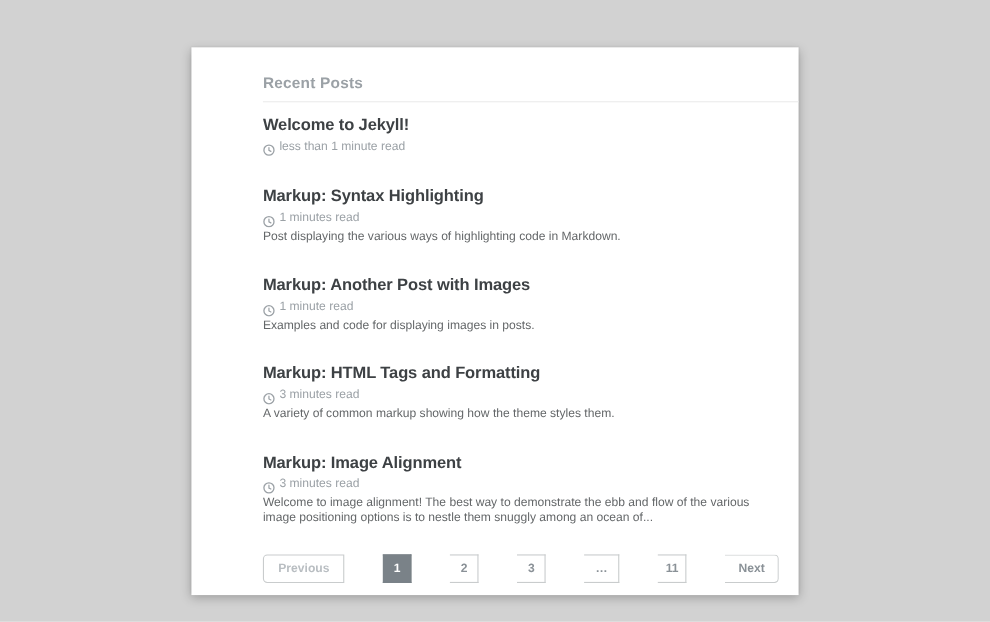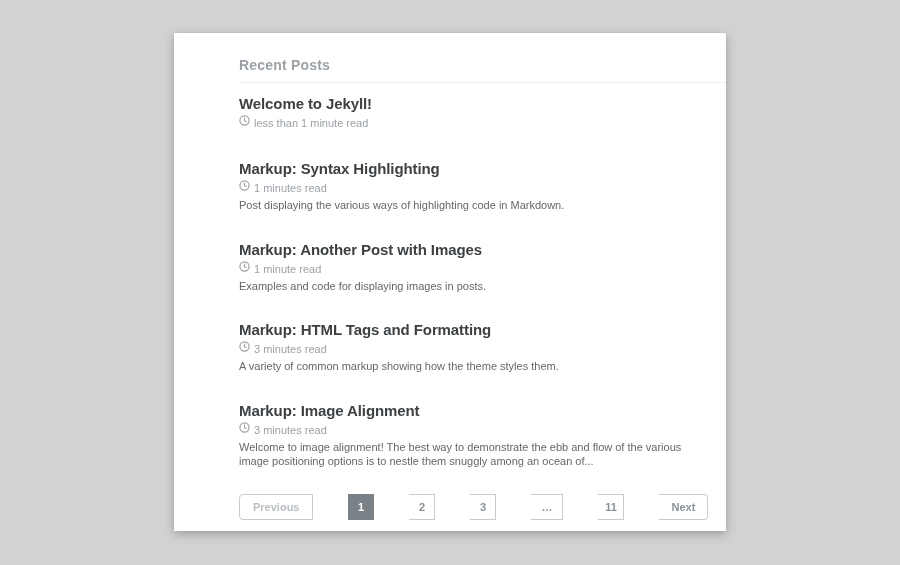--- a/index.html
+++ b/index.html
@@ -8,21 +8,21 @@
     padding: 0;
     width: 900px;
     height: 565px;
     background: #d2d2d2;
     font-family: "Liberation Sans", "DejaVu Sans", sans-serif;
     overflow: hidden;
   }
   .card {
     position: absolute;
     left: 174px;
-    top: 33px;
+    top: 43px;
     width: 552px;
     height: 498px;
     background: #ffffff;
     box-shadow: 0 3px 9px rgba(0,0,0,0.25), 0 0 2px rgba(0,0,0,0.10);
     padding: 22px 0 16px 65px;
   }
   .archive-heading {
     margin: 0;
     padding: 2px 0 9px;
     font-size: 14px;
@@ -38,21 +38,21 @@
     font-size: 15px;
     line-height: 19px;
     font-weight: bold;
     color: #3d4144;
     letter-spacing: -0.1px;
     cursor: pointer;
   }
   .post-meta {
     margin-top: 2px;
     display: flex;
-    align-items: flex-start;
+    align-items: flex-end;
     gap: 4px;
     font-size: 11px;
     line-height: 17px;
     color: #9ba1a6;
   }
   .clock { width: 11px; height: 11px; display: inline-block; flex: 0 0 auto; }
   .post-excerpt {
     margin: 1px 0 0;
     max-width: 458px;
     font-size: 11px;

